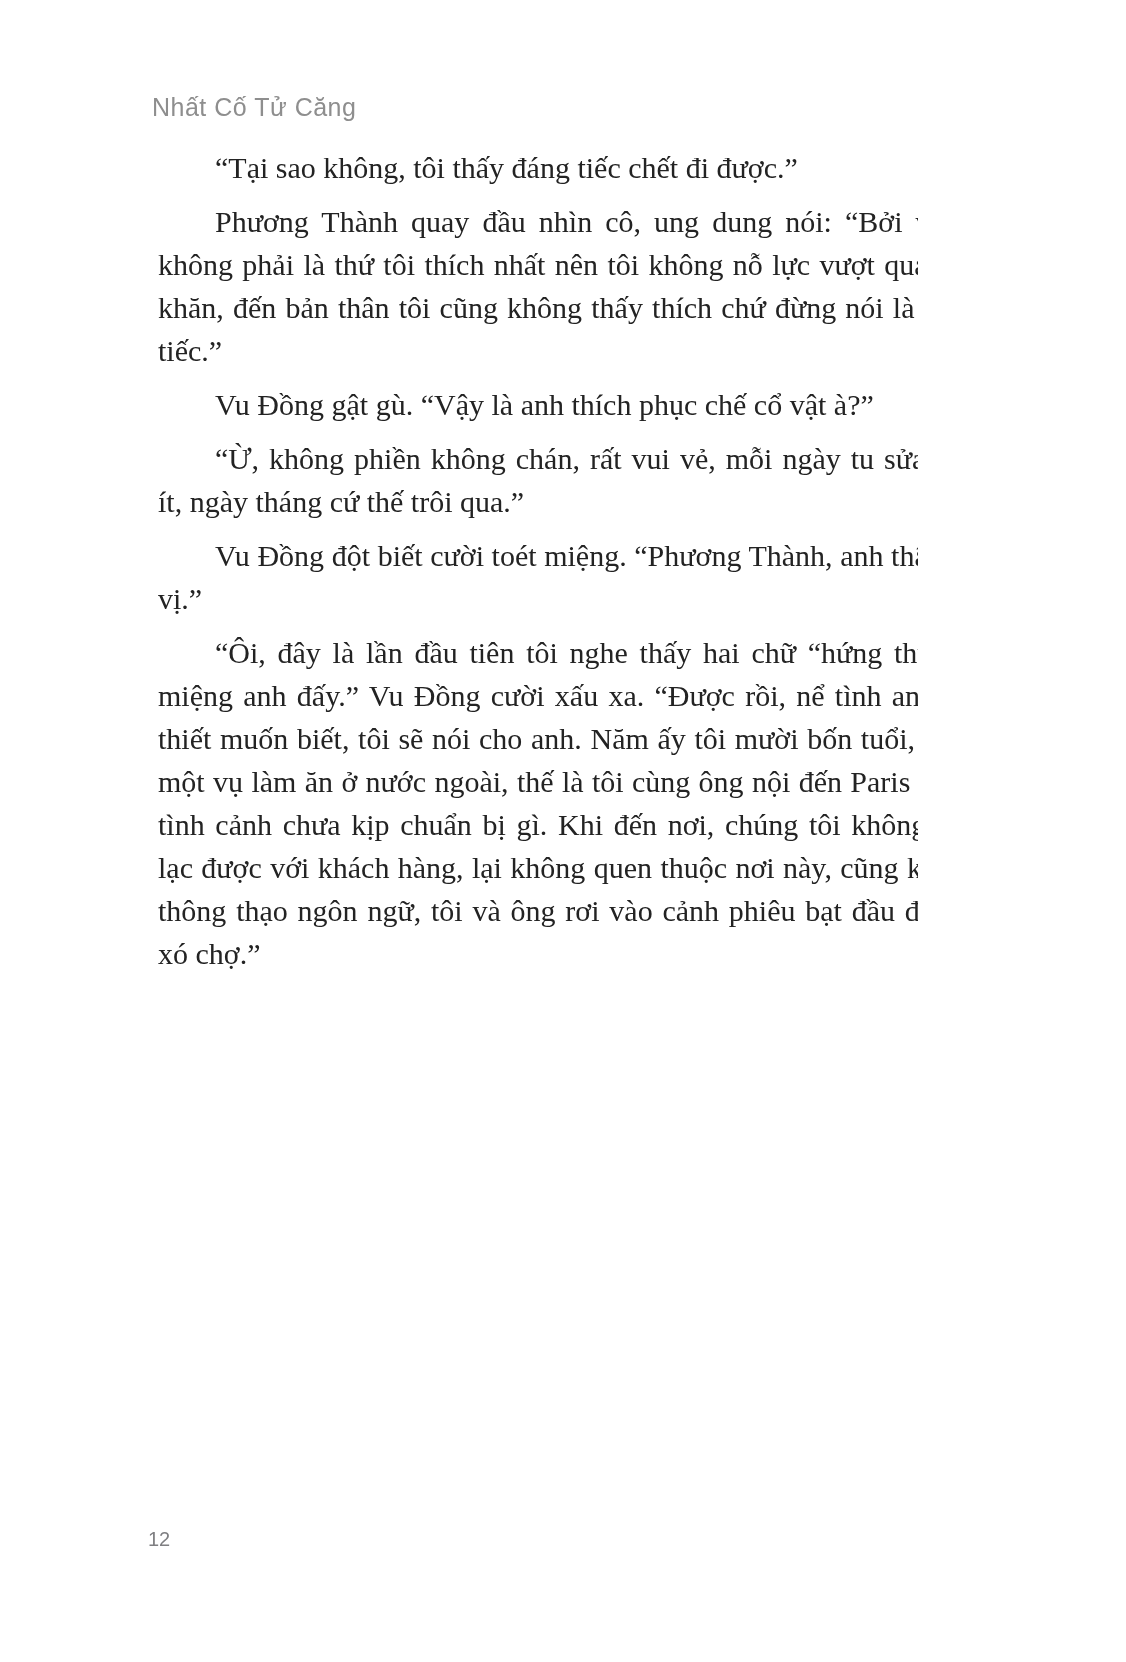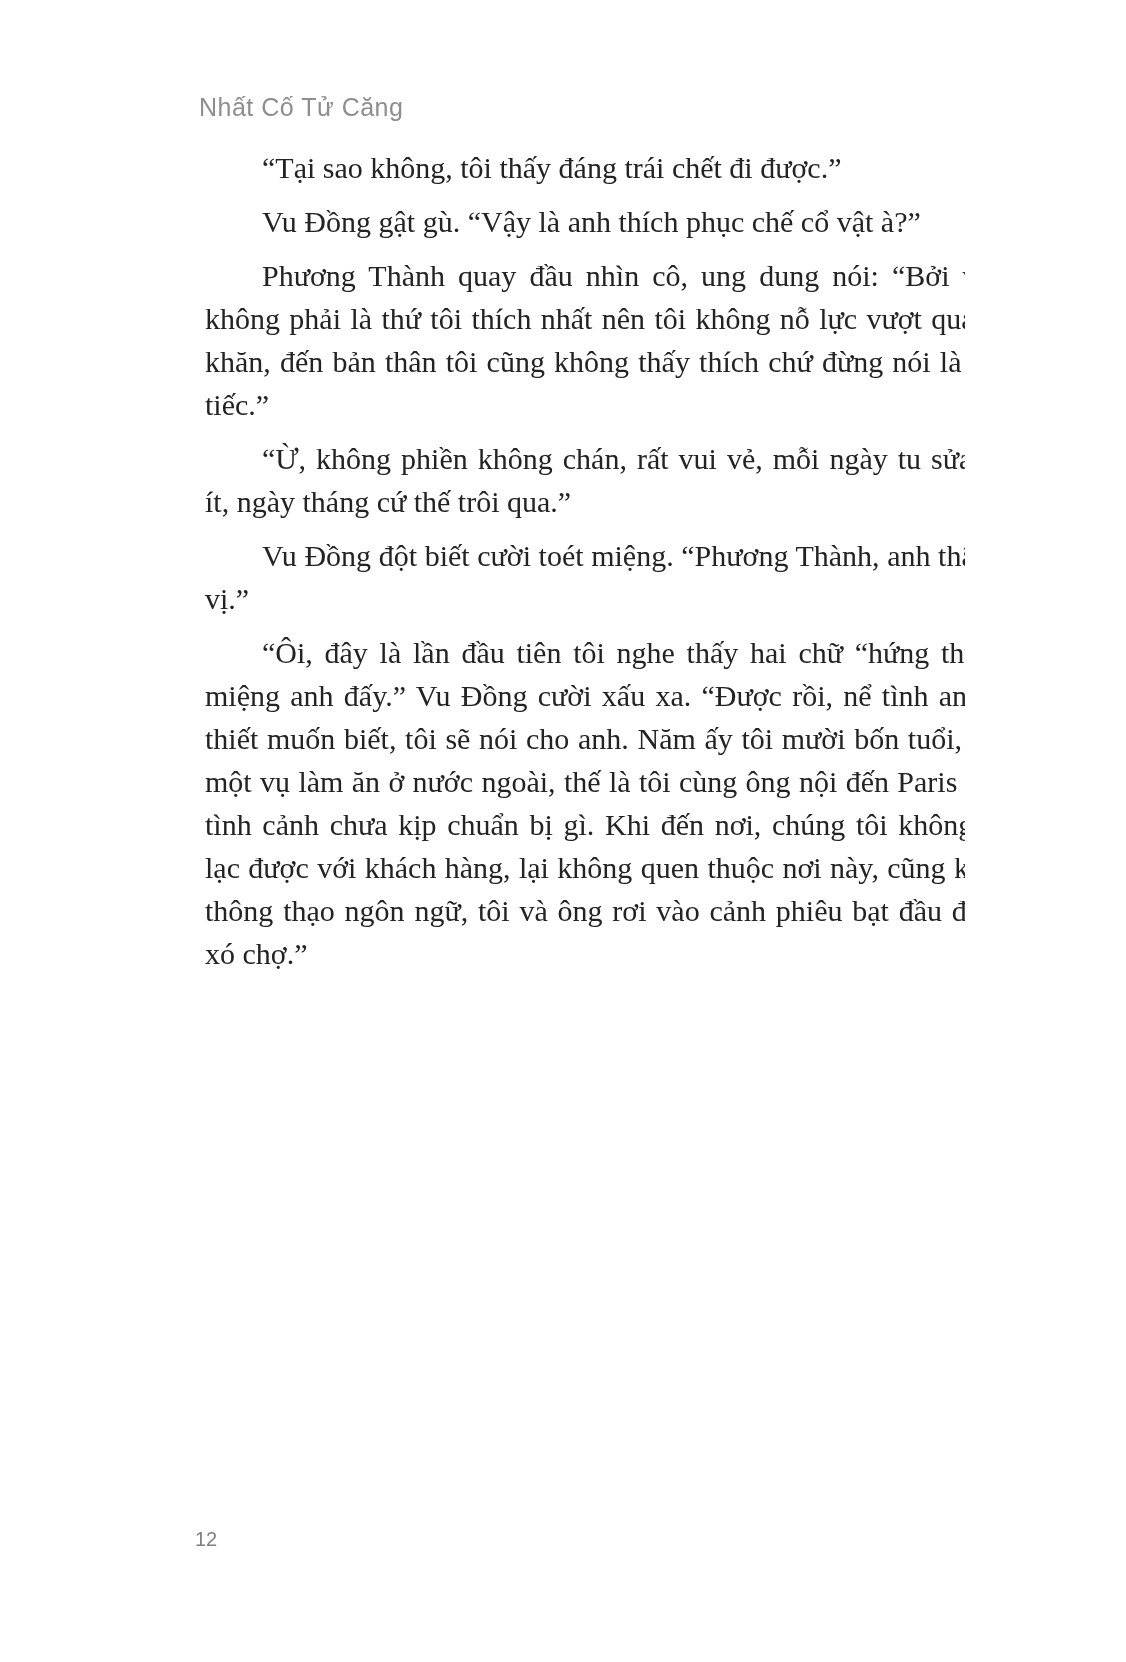--- a/index.html
+++ b/index.html
@@ -7,21 +7,20 @@
     padding: 0;
     background: #ffffff;
   }
   .page {
     position: relative;
     width: 918px;
     height: 1662px;
     background: #ffffff;
     overflow: hidden;
     font-family: "Liberation Serif", serif;
-    margin-left: 47px;
   }
   .running-header {
     position: absolute;
     left: 152px;
     top: 93px;
     font-family: "Liberation Sans", sans-serif;
     font-weight: 400;
     font-size: 25px;
     letter-spacing: 0.5px;
     color: #8e8e8e;
@@ -55,23 +54,23 @@
   }
 </style>
 </head>
 <body>
 
 <div class="page">
 
   <div class="running-header">Nhất Cố Tử Căng</div>
 
   <div class="body-text">
-    <p>“Tại sao không, tôi thấy đáng trái chết đi được.”</p>
+    <p>“Tại sao không, tôi thấy đáng tiếc chết đi được.”</p>
+    <p>Phương Thành quay đầu nhìn cô, ung dung nói: “Bởi vì đó không phải là thứ tôi thích nhất nên tôi không nỗ lực vượt qua khó khăn, đến bản thân tôi cũng không thấy thích chứ đừng nói là đáng tiếc.”</p>
     <p>Vu Đồng gật gù. “Vậy là anh thích phục chế cổ vật à?”</p>
-    <p>Phương Thành quay đầu nhìn cô, ung dung nói: “Bởi vì đó không phải là thứ tôi thích nhất nên tôi không nỗ lực vượt qua khó khăn, đến bản thân tôi cũng không thấy thích chứ đừng nói là đáng tiếc.”</p>
     <p>“Ừ, không phiền không chán, rất vui vẻ, mỗi ngày tu sửa một ít, ngày tháng cứ thế trôi qua.”</p>
     <p>Vu Đồng đột biết cười toét miệng. “Phương Thành, anh thật thú vị.”</p>
     <p>“Ôi, đây là lần đầu tiên tôi nghe thấy hai chữ “hứng thú” từ miệng anh đấy.” Vu Đồng cười xấu xa. “Được rồi, nể tình anh tha thiết muốn biết, tôi sẽ nói cho anh. Năm ấy tôi mười bốn tuổi, nhận một vụ làm ăn ở nước ngoài, thế là tôi cùng ông nội đến Paris trong tình cảnh chưa kịp chuẩn bị gì. Khi đến nơi, chúng tôi không liên lạc được với khách hàng, lại không quen thuộc nơi này, cũng không thông thạo ngôn ngữ, tôi và ông rơi vào cảnh phiêu bạt đầu đường xó chợ.”</p>
   </div>
 
   <div class="page-number">12</div>
 
 </div>
 
 </body></html>

